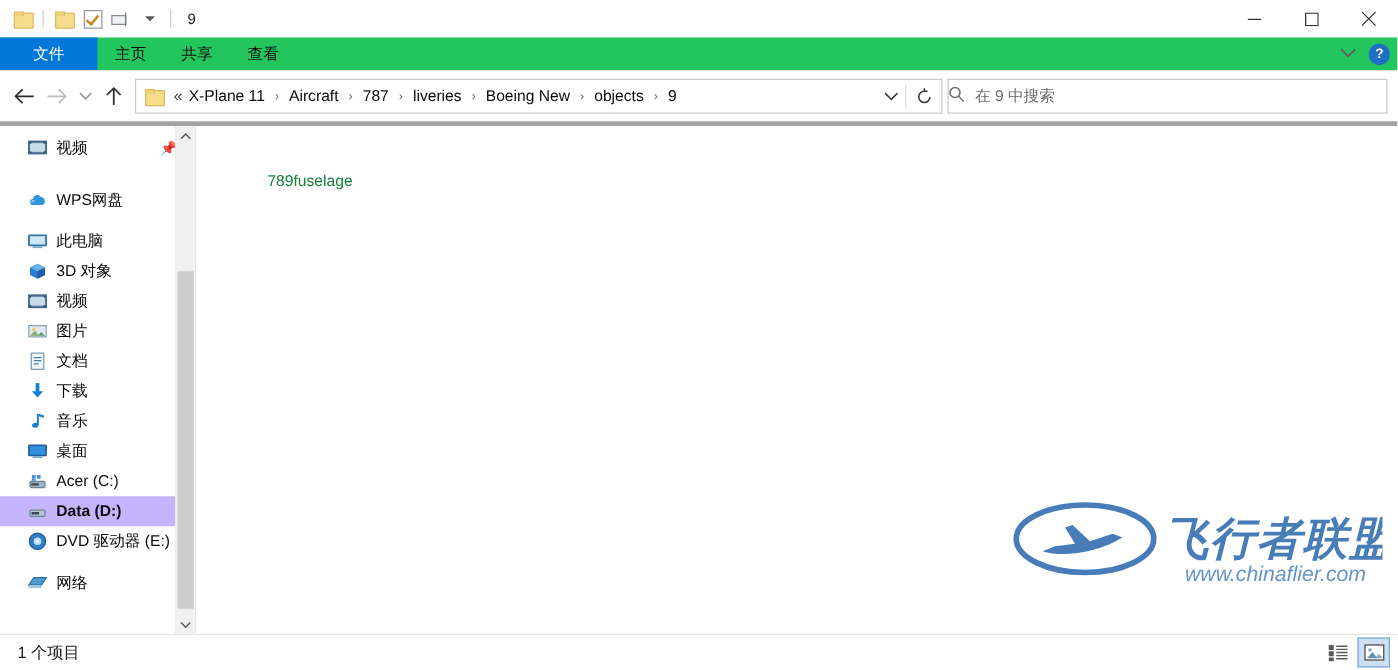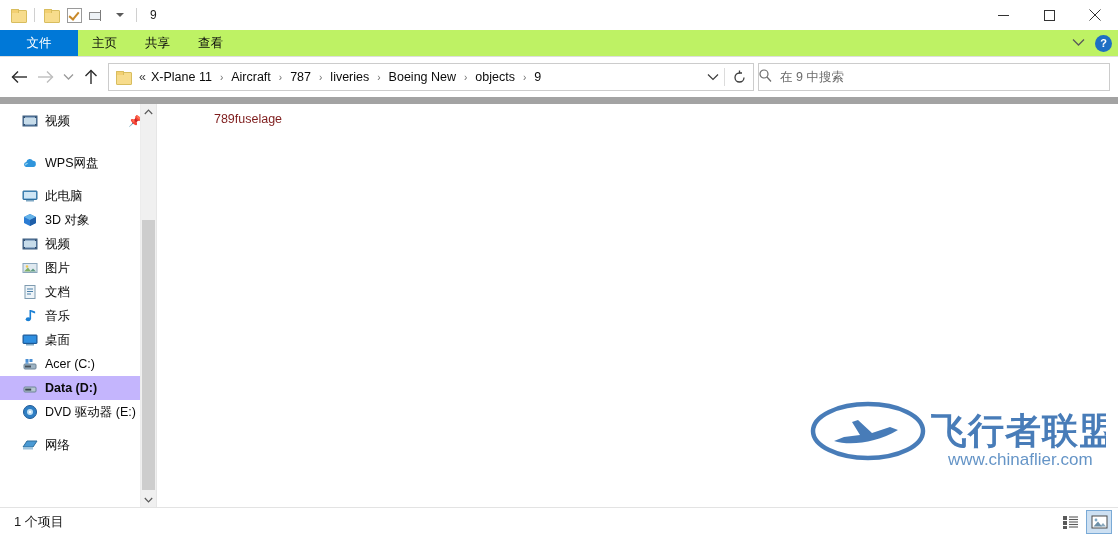--- a/index.html
+++ b/index.html
@@ -140,21 +140,21 @@
     color: #333;
   }
   .winbtn svg { display: block; }
 
   
   .ribbon {
     height: 26px;
     display: flex;
     align-items: stretch;
     position: relative;
-    background: #bef264;
+    background: #22c55e;
     flex: none;
   }
   .tab {
     display: flex;
     align-items: center;
     justify-content: center;
     padding: 0 14px;
     font-size: 12.5px;
     color: #0d0d0d;
     height: 26px;
@@ -280,21 +280,21 @@
     font-size: 12.5px;
     color: #6b6b6b;
     white-space: nowrap;
   }
 
   
   .content {
     flex: 1;
     display: flex;
     min-height: 0;
-    border-top: 7px solid #a3a3a3;
+    border-top: 4px solid #a3a3a3;
     position: relative;
   }
   .sidebar {
     width: 156px;
     background: #ffffff;
     border-right: 1px solid #e6e6e6;
     position: relative;
     overflow: hidden;
     flex: none;
   }
@@ -362,23 +362,24 @@
     left: 36px;
     top: 8px;
     width: 110px;
     display: flex;
     flex-direction: column;
     align-items: center;
     gap: 4px;
   }
   .file-label {
     font-size: 12.5px;
-    color: #7f1d1d;
+    color: #15803d;
     text-align: left;
     white-space: nowrap;
+    margin-top: 29px;
   }
 
   
   .statusbar {
     height: 28px;
     border-top: 1px solid #e3e3e3;
     display: flex;
     align-items: center;
     background: #ffffff;
     flex: none;
@@ -409,20 +410,21 @@
 
   
   .watermark {
     position: absolute;
     right: 12px;
     bottom: 30px;
     width: 300px;
     height: 80px;
     pointer-events: none;
     opacity: 0.95;
+    font-style: italic;
   }
 </style>
 </head>
 <body>
 
 <div class="window">
 
   <div class="titlebar">
     <div class="qat">
       <div class="qat-ico">
@@ -651,20 +653,29 @@
                 <g stroke="#4a7fa8" stroke-width="1">
                   <line x1="5" y1="5" x2="11" y2="5"></line>
                   <line x1="5" y1="7.5" x2="11" y2="7.5"></line>
                   <line x1="5" y1="10" x2="9" y2="10"></line>
                 </g>
               </svg>
           </span>
           <span class="nlabel">文档</span>
         </div>
 
+        <div class="navitem indent">
+          <span class="nico">
+            <svg width="16" height="16" viewBox="0 0 16 16">
+                <rect x="6.5" y="1.5" width="3" height="7" fill="#1a7fd4"></rect>
+                <polygon points="3.5,8 12.5,8 8,13" fill="#1a7fd4"></polygon>
+              </svg>
+          </span>
+          <span class="nlabel">下载</span>
+        </div>
 
         <div class="navitem indent">
           <span class="nico">
             <svg width="16" height="16" viewBox="0 0 16 16">
                 <rect x="7.5" y="2" width="1.6" height="9" fill="#1a7fd4"></rect>
                 <path d="M9.1,2 l4,1.4 v2 l-4,-1.4 z" fill="#1a7fd4"></path>
                 <ellipse cx="6.2" cy="11.2" rx="2.5" ry="2" fill="#1a7fd4"></ellipse>
               </svg>
           </span>
           <span class="nlabel">音乐</span>

